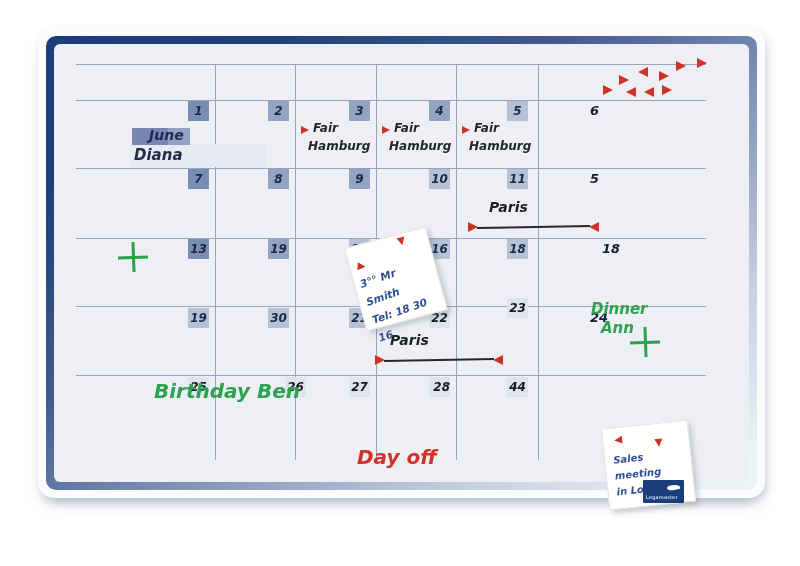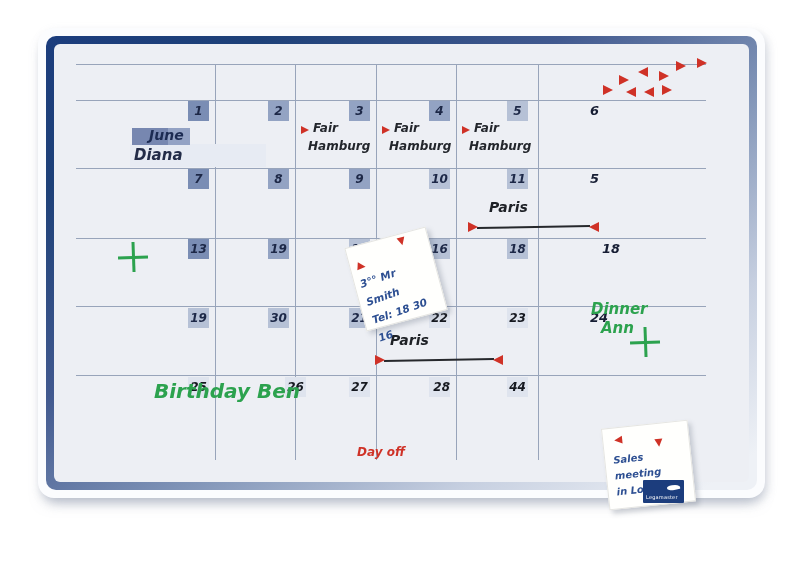--- a/index.html
+++ b/index.html
@@ -52,21 +52,21 @@
   .tri.small.left{border-width:4px 8px 4px 0;}
   .tri.small.down{border-width:8px 4px 0 4px;}
   
   .fair-line{position:absolute;font-style:italic;font-size:12px;font-weight:bold;
              color:#23262c;font-family:"DejaVu Sans",sans-serif;white-space:nowrap;}
   .trip-label{font-size:14px;font-weight:bold;color:#1e2126;}
   .trip-line{position:absolute;height:2px;background:#26282c;}
   .dinner1{left:537px;top:256px;font-size:15px;font-weight:bold;}
   .dinner2{left:547px;top:275px;font-size:15px;font-weight:bold;}
   .birthday{left:100px;top:335px;font-size:20px;font-weight:bold;}
-  .dayoff{left:303px;top:401px;font-size:12px;font-weight:bold;}
+  .dayoff{left:303px;top:401px;font-size:20px;font-weight:bold;}
   
   .plus{position:absolute;width:32px;height:32px;transform:rotate(-2deg);}
   .plus::before{content:"";position:absolute;left:1px;top:15px;width:30px;height:2.5px;
                 background:var(--green,#2ca24e);}
   .plus::after{content:"";position:absolute;left:15px;top:1px;width:2.5px;height:30px;
                background:var(--green,#2ca24e);}
   
   .note{position:absolute;background:#fffffd;border:1px solid #e5e5e2;
         box-shadow:3px 4px 5px rgba(90,100,120,.28);}
   .note-text span{display:block;font-style:italic;font-weight:bold;
@@ -171,21 +171,21 @@
           </div>
           <div class="day-square sh-light" style="left: 214px; top: 264px;">
             <span>30</span>
           </div>
           <div class="day-square sh-light" style="left: 295px; top: 264px;">
             <span>21</span>
           </div>
           <div class="day-square sh-pale" style="left: 375px; top: 264px;">
             <span>22</span>
           </div>
-          <div class="day-square sh-pale" style="left: 453px; top: 264px;">
+          <div class="day-square sh-pale" style="left: 453px; top: 254px;">
             <span>23</span>
           </div>
           <div class="day-hand" style="left: 536px; top: 266px;">24</div>
           <div class="day-square sh-pale" style="left: 134px; top: 333px; text-align: center;">
             <span>25</span>
           </div>
           <div class="day-square sh-pale" style="left: 231px; top: 333px; text-align: center;">
             <span>26</span>
           </div>
           <div class="day-square sh-pale" style="left: 295px; top: 333px;">

